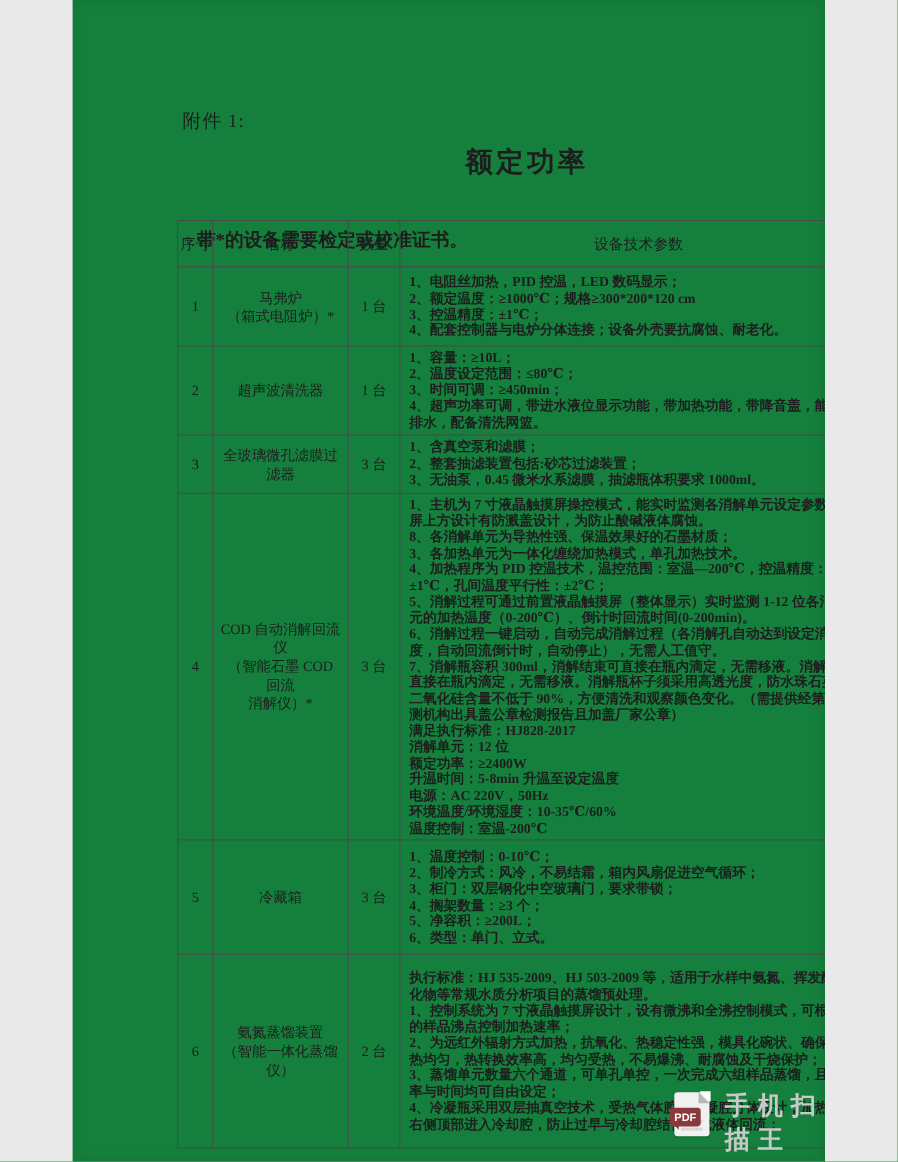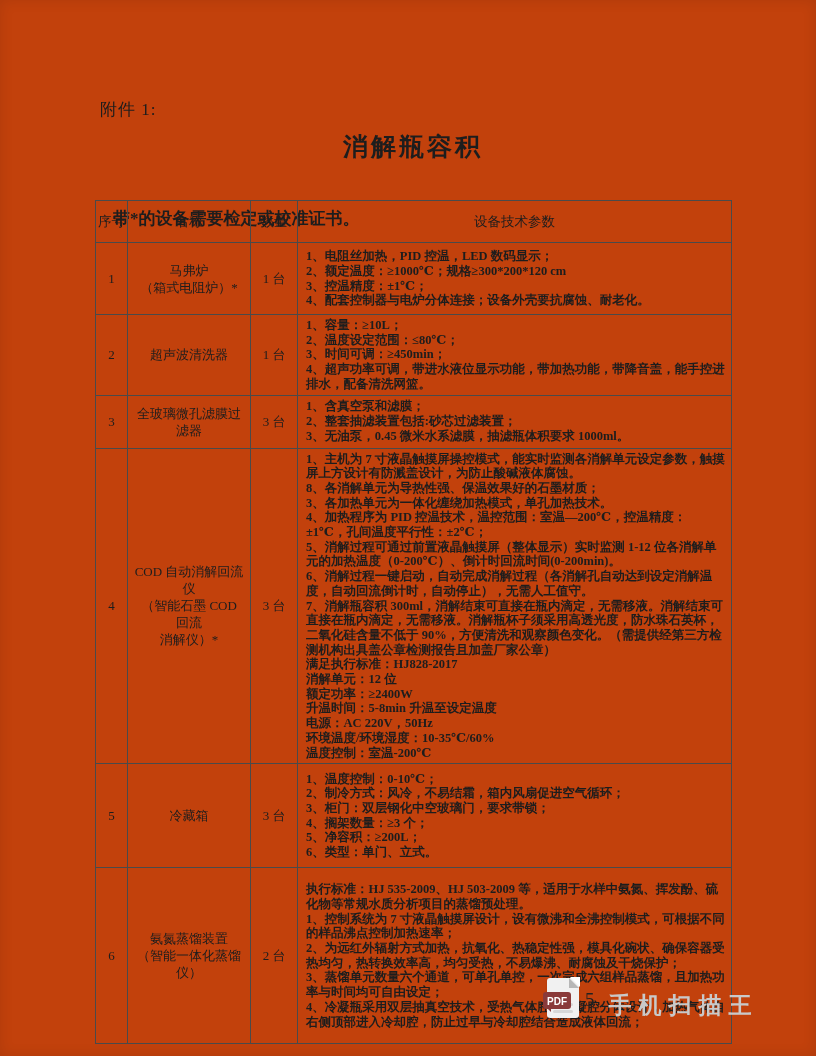--- a/index.html
+++ b/index.html
@@ -3,23 +3,23 @@
 <meta charset="utf-8">
 <style>
   html,body{margin:0;padding:0;}
   body{
     background:#e9e9e9;
     font-family:"Liberation Serif","DejaVu Serif",serif;
     color:#1d1d1d;
   }
   .page{
     position:relative;
-    width:816px;height:1056px;
+    width:684px;height:1056px;
     margin:0 auto;
-    background:#c2410c;
+    background:#15803d;
     box-shadow:inset 0 0 14px rgba(0,0,0,0.10);
     overflow:hidden;
   }
   .attachment{
     position:absolute;left:100px;top:98px;
     font-size:17px;letter-spacing:1px;
   }
   .doc-title{
     position:absolute;left:95px;top:130px;width:636px;
     text-align:center;font-size:25px;font-weight:bold;letter-spacing:3px;
@@ -107,21 +107,21 @@
     font-weight:bold;
   }
 </style>
 </head>
 <body>
 
 <div class="page">
 
   <div class="attachment">附件 1:</div>
 
-  <div class="doc-title">消解瓶容积</div>
+  <div class="doc-title">额定功率</div>
 
   <div class="note">带*的设备需要检定或校准证书。</div>
 
   <table class="req-table">
     <colgroup>
       <col class="c-index">
         <col class="c-name">
         <col class="c-qty">
         <col class="c-specs">
     </colgroup>

